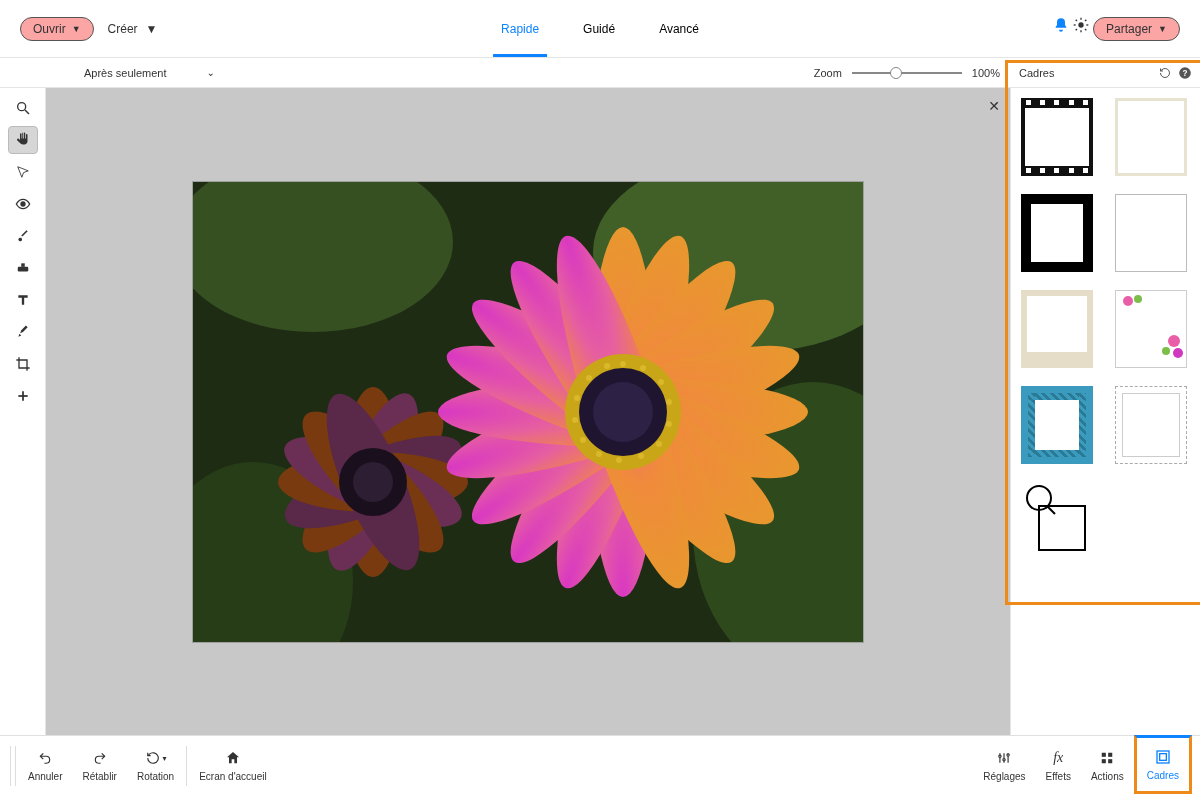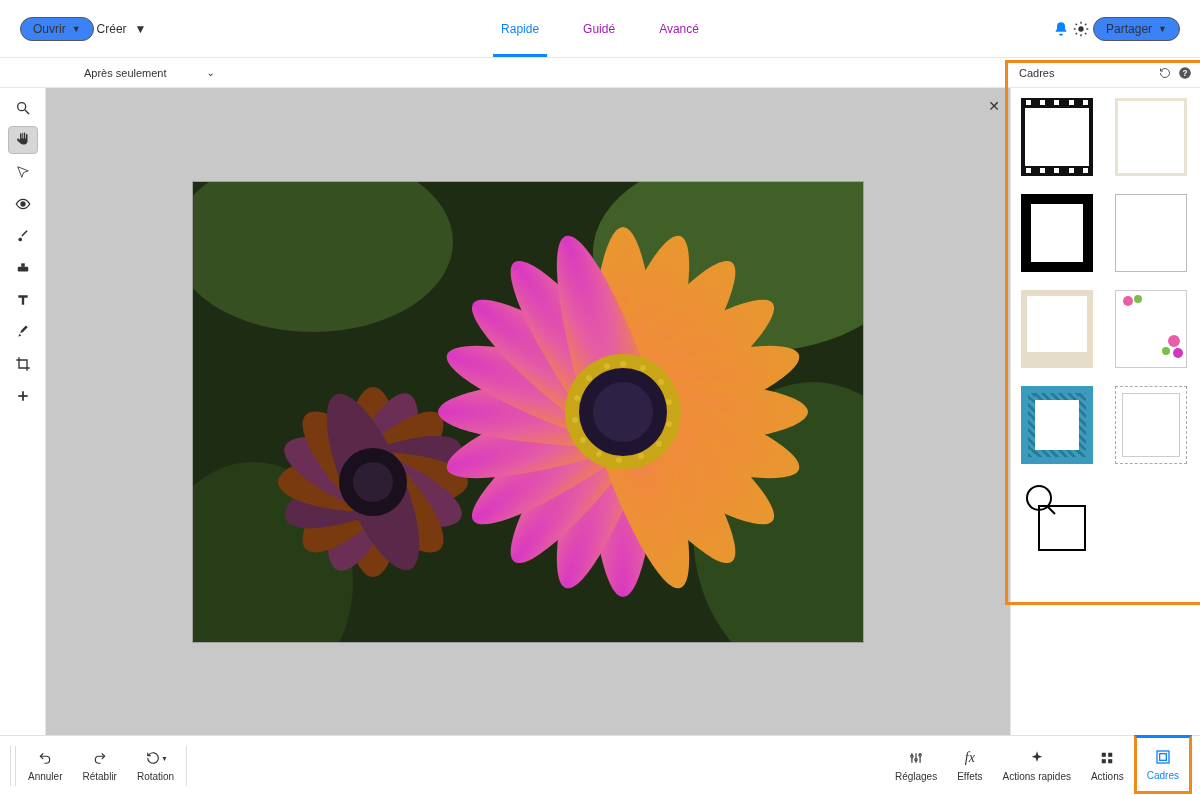--- a/index.html
+++ b/index.html
@@ -1,27 +1,27 @@
 <!DOCTYPE html>
 <html><head>
 <meta charset="utf-8">
 <style>
   * { box-sizing: border-box; margin: 0; padding: 0; font-family: -apple-system, BlinkMacSystemFont, "Segoe UI", Arial, sans-serif; }
   body { width: 1200px; height: 795px; background: #fff; overflow: hidden; display: flex; flex-direction: column; font-size: 12px; color: #333; }
   
   
   .topbar { height: 58px; display: flex; align-items: center; padding: 0 20px; border-bottom: 1px solid #e5e5e5; position: relative; }
-  .btn-outline { border: 1px solid #555; border-radius: 14px; padding: 4px 12px; display: inline-flex; align-items: center; gap: 6px; cursor: pointer; background: #3b82f6; font-size: 12px; }
+  .btn-outline { border: 1px solid #555; border-radius: 14px; padding: 4px 12px; display: inline-flex; align-items: center; gap: 6px; cursor: pointer; background: #fca5a5; font-size: 12px; }
   .btn-outline .caret { font-size: 9px; }
-  .create-menu { margin-left: 3px; display: flex; align-items: center; gap: 8px; cursor: pointer; font-size: 12px; }
+  .create-menu { margin-left: 14px; display: flex; align-items: center; gap: 8px; cursor: pointer; font-size: 12px; }
   .tabs-center { position: absolute; left: 50%; transform: translateX(-50%); display: flex; gap: 28px; height: 100%; align-items: center; }
-  .tab { padding: 0 8px; height: 100%; display: flex; align-items: center; cursor: pointer; position: relative; color: #a21caf; }
+  .tab { padding: 0 8px; height: 100%; display: flex; align-items: center; cursor: pointer; position: relative; color: #000000; }
   .tab.active { color: #0d84ff; }
   .tab.active::after { content: ""; position: absolute; bottom: 0; left: 0; right: 0; height: 3px; background: #0d84ff; }
-  .topbar-right { margin-left: auto; display: flex; align-items: center; gap: 4px; }
+  .topbar-right { margin-left: auto; display: flex; align-items: flex-start; gap: 4px; }
   .icon-btn { cursor: pointer; }
 
   
   .options-row { height: 30px; display: flex; align-items: center; padding: 0 0 0 60px; border-bottom: 1px solid #e5e5e5; font-size: 11px; }
   .view-select { display: flex; align-items: center; gap: 40px; cursor: pointer; margin-left: 24px; }
   .zoom-group { margin-left: auto; display: flex; align-items: center; gap: 10px; padding-right: 200px; }
   .zoom-track { width: 110px; height: 2px; background: #888; position: relative; }
   .zoom-thumb { position: absolute; top: -5px; left: 38px; width: 12px; height: 12px; border-radius: 50%; background: #fff; border: 1px solid #888; }
 
   
@@ -104,20 +104,27 @@
       <span>Partager</span>
       <span class="caret">▼</span>
     </div>
   </div>
 </div>
 
 <div class="options-row">
   <div class="view-select">
     <span>Après seulement</span>
     <span style="font-size:10px;">⌄</span>
+  </div>
+  <div class="zoom-group">
+    <span>Zoom</span>
+    <div class="zoom-track">
+      <div class="zoom-thumb"></div>
+    </div>
+    <span>100%</span>
   </div>
 </div>
 
 <div class="main">
 
   <div class="tool-rail">
     <div class="tool">
         <svg width="16" height="16" viewBox="0 0 24 24" fill="none" stroke="#333" stroke-width="2">
           <circle cx="10" cy="10" r="6"></circle>
           <line x1="15" y1="15" x2="21" y2="21"></line>
@@ -338,20 +345,28 @@
       <span class="bi-icon" style="gap:2px;">
           <svg width="16" height="14" viewBox="0 0 24 24" fill="none" stroke="#333" stroke-width="2">
             <path d="M3 12a9 9 0 1 0 3-6.7L3 8"></path>
             <path d="M3 3v5h5"></path>
           </svg>
           <span style="font-size:8px;">▾</span>
         </span>
       <span>Rotation</span>
     </div>
     <div class="vdiv"></div>
+    <div class="bitem">
+      <span class="bi-icon">
+          <svg width="16" height="16" viewBox="0 0 24 24" fill="#333">
+            <path d="M12 3l9 8h-3v9h-4v-6h-4v6H6v-9H3z"></path>
+          </svg>
+        </span>
+      <span>Ecran d'accueil</span>
+    </div>
   </div>
 
   <div class="bgroup" style="margin-left:auto;">
     <div class="bitem">
       <span class="bi-icon">
           <svg width="18" height="14" viewBox="0 0 24 24" fill="none" stroke="#333" stroke-width="2">
             <line x1="5" y1="4" x2="5" y2="20"></line>
             <line x1="12" y1="4" x2="12" y2="20"></line>
             <line x1="19" y1="4" x2="19" y2="20"></line>
             <circle cx="5" cy="9" r="2" fill="#fff"></circle>
@@ -362,28 +377,20 @@
       <span>Réglages</span>
     </div>
     <div class="bitem">
       <span class="bi-icon">
           <span style="font-style:italic;font-size:14px;font-family:Liberation Serif, serif;">fx</span>
         </span>
       <span>Effets</span>
     </div>
     <div class="bitem">
       <span class="bi-icon">
-          <svg width="16" height="16" viewBox="0 0 24 24" fill="#333">
-            <path d="M12 2l2 6 6 2-6 2-2 6-2-6-6-2 6-2z"></path>
-          </svg>
-        </span>
-      <span>Actions rapides</span>
-    </div>
-    <div class="bitem">
-      <span class="bi-icon">
           <svg width="14" height="14" viewBox="0 0 24 24" fill="#333">
             <rect x="3" y="3" width="7" height="7"></rect>
             <rect x="14" y="3" width="7" height="7"></rect>
             <rect x="3" y="14" width="7" height="7"></rect>
             <rect x="14" y="14" width="7" height="7"></rect>
           </svg>
         </span>
       <span>Actions</span>
     </div>
     <div class="bitem active cadres-highlight" style="border-top:3px solid #0d84ff;margin-top:-3px;">

